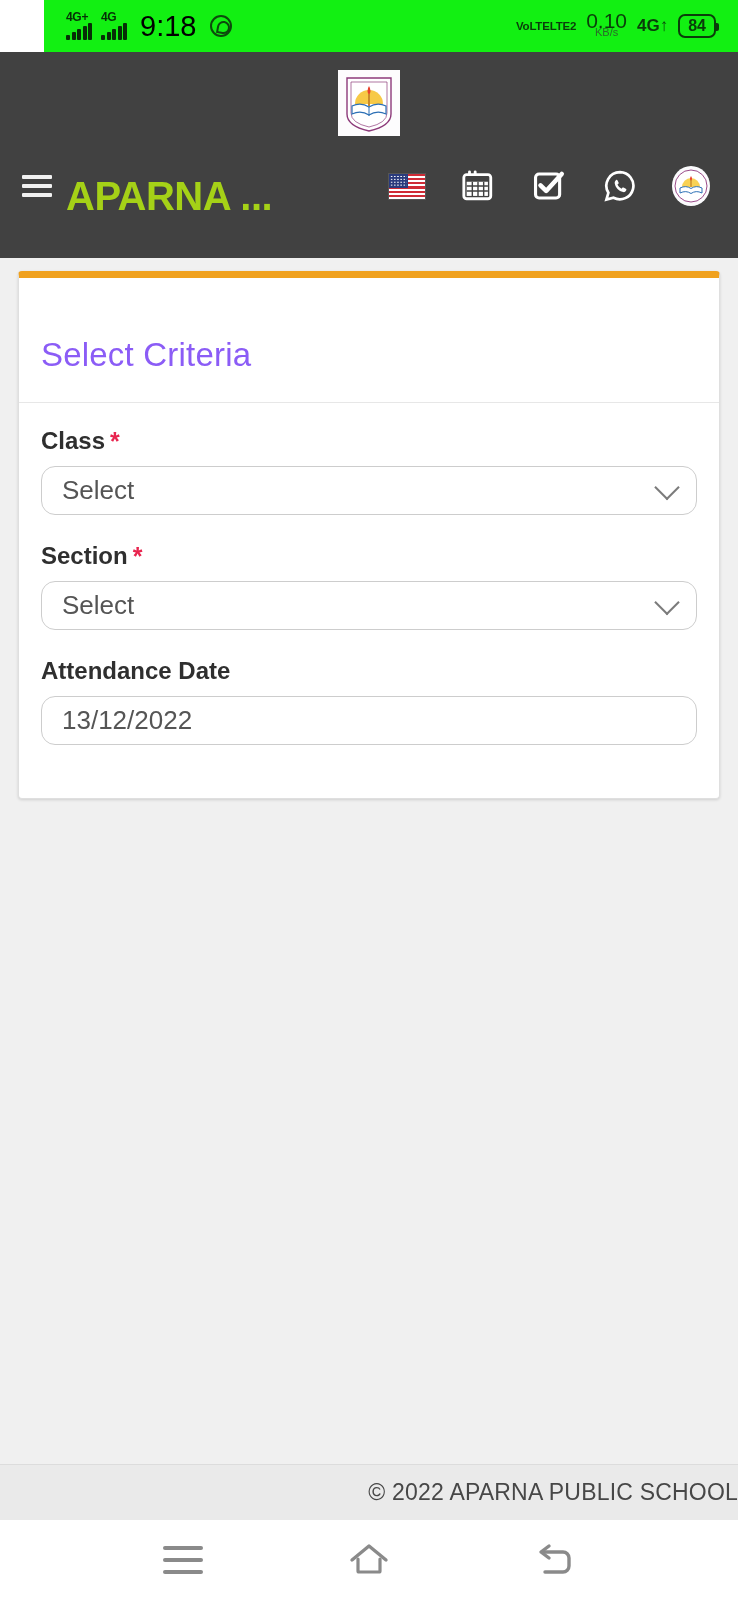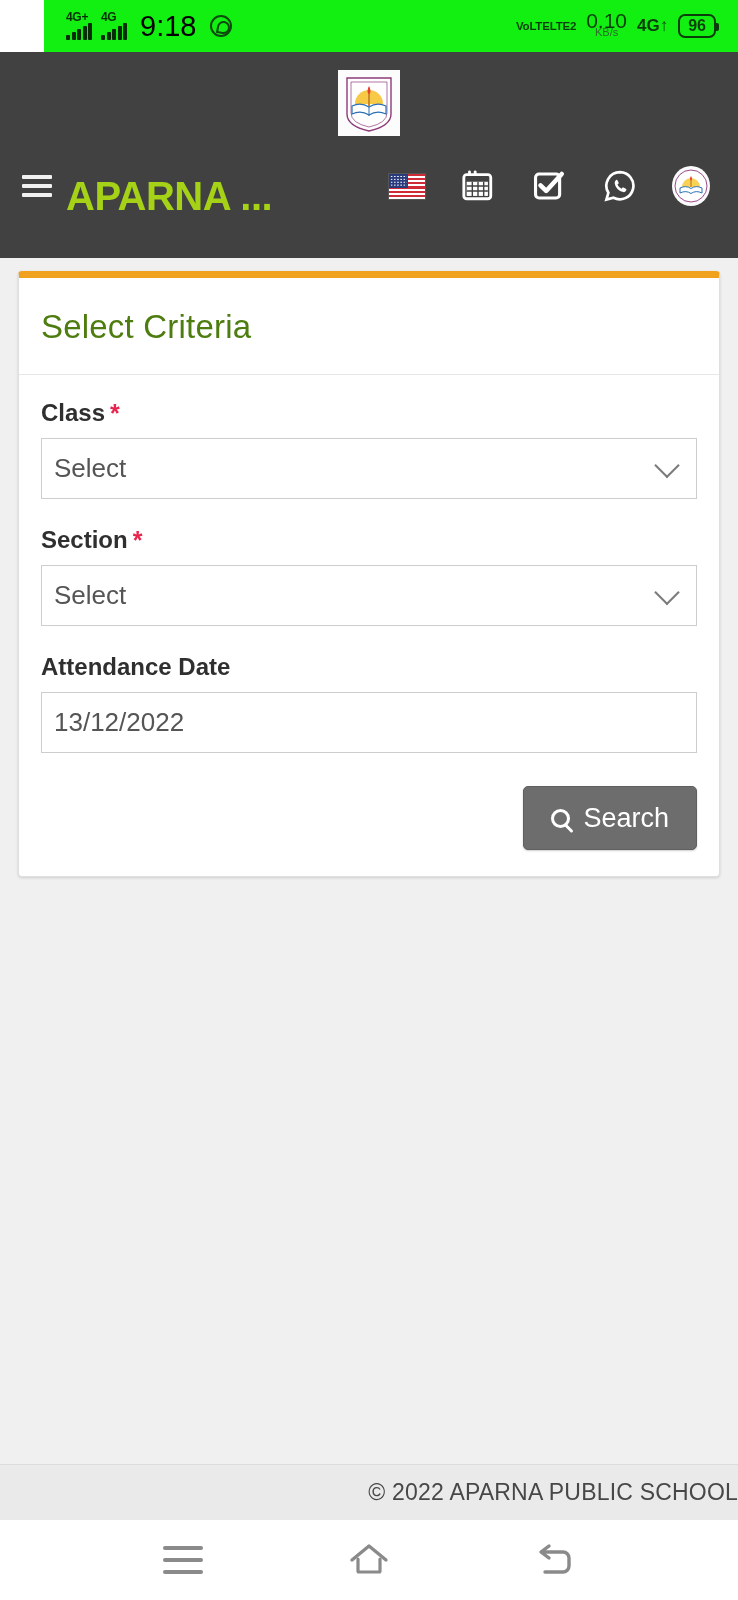--- a/index.html
+++ b/index.html
@@ -67,28 +67,28 @@
   .avatar-circ { width:40px; height:40px; border-radius:50%; background:#fbfbfd;
           display:flex; align-items:center; justify-content:center; overflow:hidden; }
 
   
   .pagebody { flex:1 1 auto; background:#f0f0f0; position:relative;
               display:flex; flex-direction:column; }
   .content { flex:1 1 auto; padding:13px 18px 0 18px; }
   .card { background:#ffffff; border:1px solid #dfdfdf; border-top:7px solid #f0a11e;
           border-radius:4px; box-shadow:0 1px 3px rgba(0,0,0,.14); }
   .card-head { padding:30px 22px 28px 22px; border-bottom:1px solid #e7e7e7; }
-  .card-title { font-size:33px; color:#4d7c0f; font-weight:400; letter-spacing:0.2px; }
+  .card-title { font-size:33px; color:#8b5cf6; font-weight:400; letter-spacing:0.2px;margin-top:28px; }
   .card-body { padding:24px 22px 26px 22px; }
   .fieldgroup { margin-bottom:27px; }
   .flabel { font-size:24px; font-weight:bold; color:#2f2f2f; margin-bottom:11px;
             display:flex; align-items:center; gap:5px; }
   .req { color:#e8254f; font-size:25px; line-height:18px; }
-  .fctl { position:relative; height:61px; border:1px solid #cdcdcd; border-radius:0;
-          background:#fff; display:flex; align-items:center; padding:0 12px; cursor:pointer; }
+  .fctl { position:relative; height:49px; border:1px solid #cdcdcd; border-radius:14px;
+          background:#fff; display:flex; align-items:center; padding:0 20px; cursor:pointer; }
   .fctl .txt { font-size:26px; color:#555555; }
   .chev { position:absolute; right:20px; top:50%; width:18px; height:18px;
           border-right:2.4px solid #7b7b7b; border-bottom:2.4px solid #7b7b7b;
           transform:translateY(-70%) rotate(45deg); }
   .btnrow { display:flex; justify-content:flex-end; padding-top:6px; }
   .searchbtn { background:#6d6d6d; border:1px solid #5f5f5f; border-radius:5px;
                color:#ffffff; font-size:27px; height:64px; padding:0 27px;
                display:flex; align-items:center; gap:13px; cursor:pointer;
                box-shadow:0 1px 2px rgba(0,0,0,.2); }
   .mag { width:19px; height:19px; border:3px solid #fff; border-radius:50%;
@@ -140,21 +140,21 @@
     <div class="sb-right">
       <div class="volte">
         <span>VoLTE</span>
         <span>LTE2</span>
       </div>
       <div class="netspd">
         <div class="v">0.10</div>
         <div class="u">KB/s</div>
       </div>
       <div class="fourg">4G↑</div>
-      <div class="batt">96</div>
+      <div class="batt">84</div>
     </div>
   </div>
 
   <div class="appheader">
     <div class="logo-top">
       <svg width="54" height="58" viewBox="0 0 54 58">
         <path d="M5 4 h44 v36 q0 12 -22 17 q-22 -5 -22 -17 z" fill="#fff" stroke="#8d3a7a" stroke-width="1.4"></path>
         <path d="M9 8 h36 v31 q0 10 -18 14 q-18 -4 -18 -14 z" fill="none" stroke="#8d3a7a" stroke-width="0.7"></path>
         <path d="M13 30 a14 14 0 0 1 28 0 z" fill="#f6c026" opacity="0.85"></path>
         <path d="M27 12 q-3 5 0 9 q3 -4 0 -9 z" fill="#e8412b"></path>
@@ -248,26 +248,20 @@
 
           <div class="fieldgroup">
             <div class="flabel">
               <span>Attendance Date</span>
             </div>
             <div class="fctl">
               <span class="txt">13/12/2022</span>
             </div>
           </div>
 
-          <div class="btnrow">
-            <div class="searchbtn">
-              <span class="mag"></span>
-              <span>Search</span>
-            </div>
-          </div>
 
         </div>
       </div>
     </div>
 
     <div class="footer">
       <div class="footer-txt">© 2022 APARNA PUBLIC SCHOOL</div>
     </div>
   </div>
 

